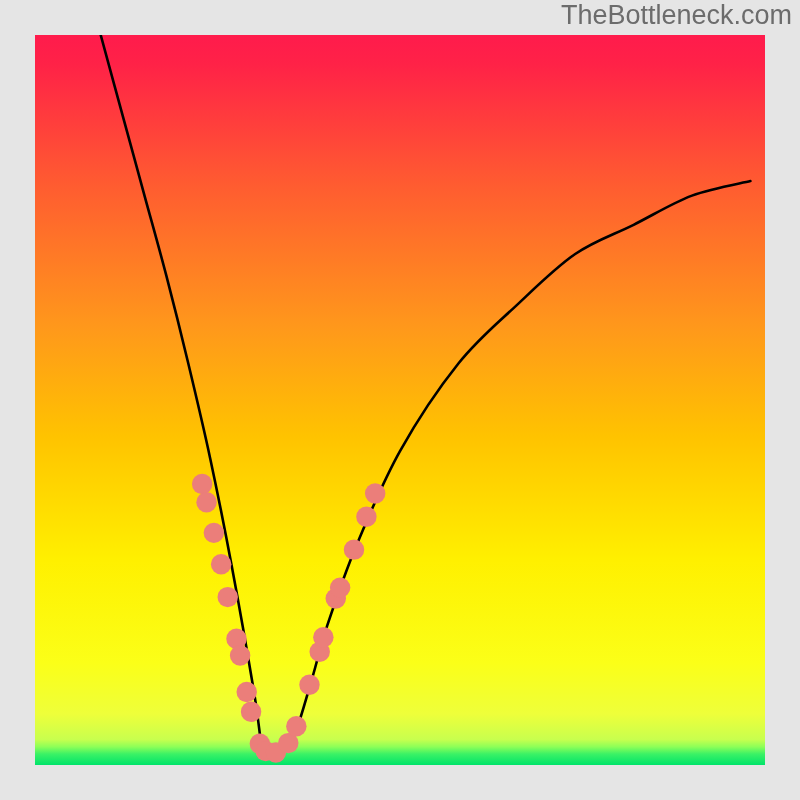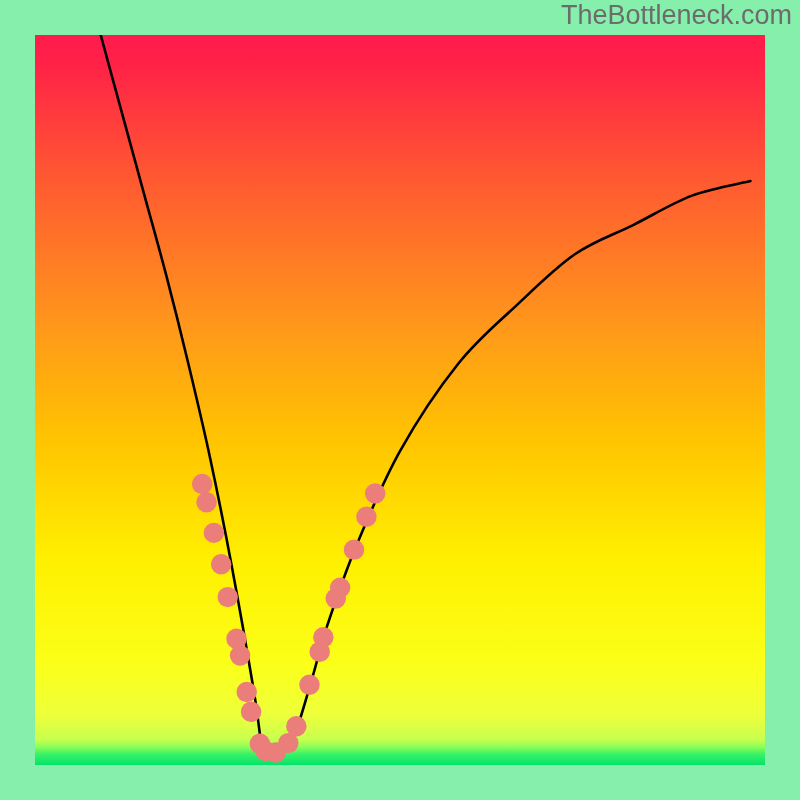--- a/index.html
+++ b/index.html
@@ -6,21 +6,21 @@
     margin: 0;
     padding: 0;
     width: 800px;
     height: 800px;
     overflow: hidden;
     font-family: Arial, Helvetica, sans-serif;
   }
   .outer {
     width: 800px;
     height: 800px;
-    background: #86efac;
+    background: #e5e5e5;
     position: relative;
   }
   .watermark {
     position: absolute;
     top: 0;
     right: 8px;
     font-size: 27px;
     color: #6c6c6c;
     font-family: Arial, Helvetica, sans-serif;
   }

